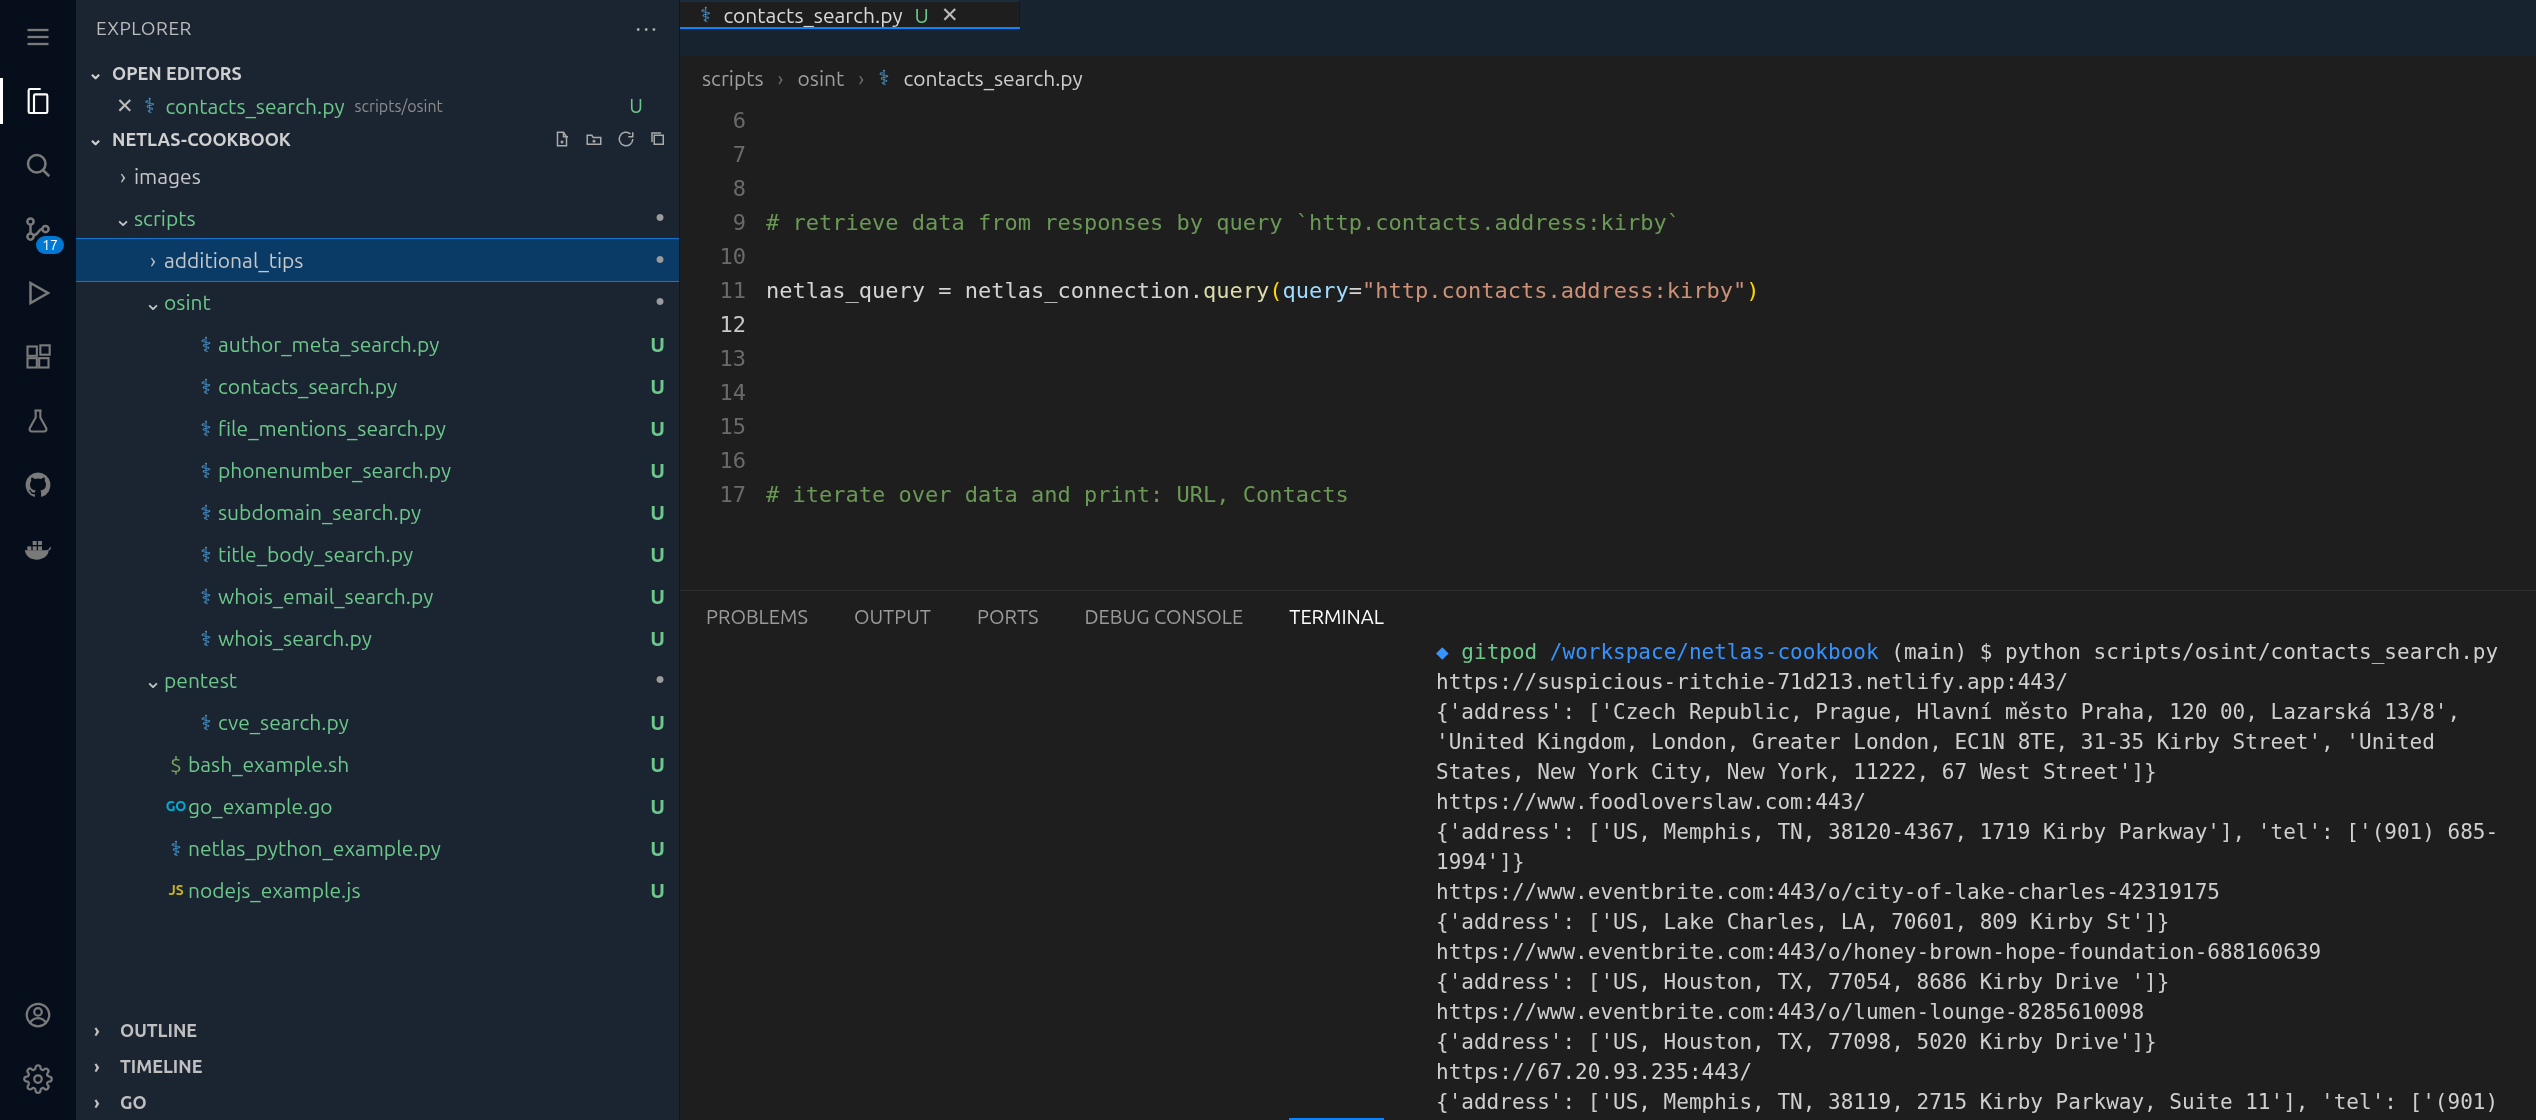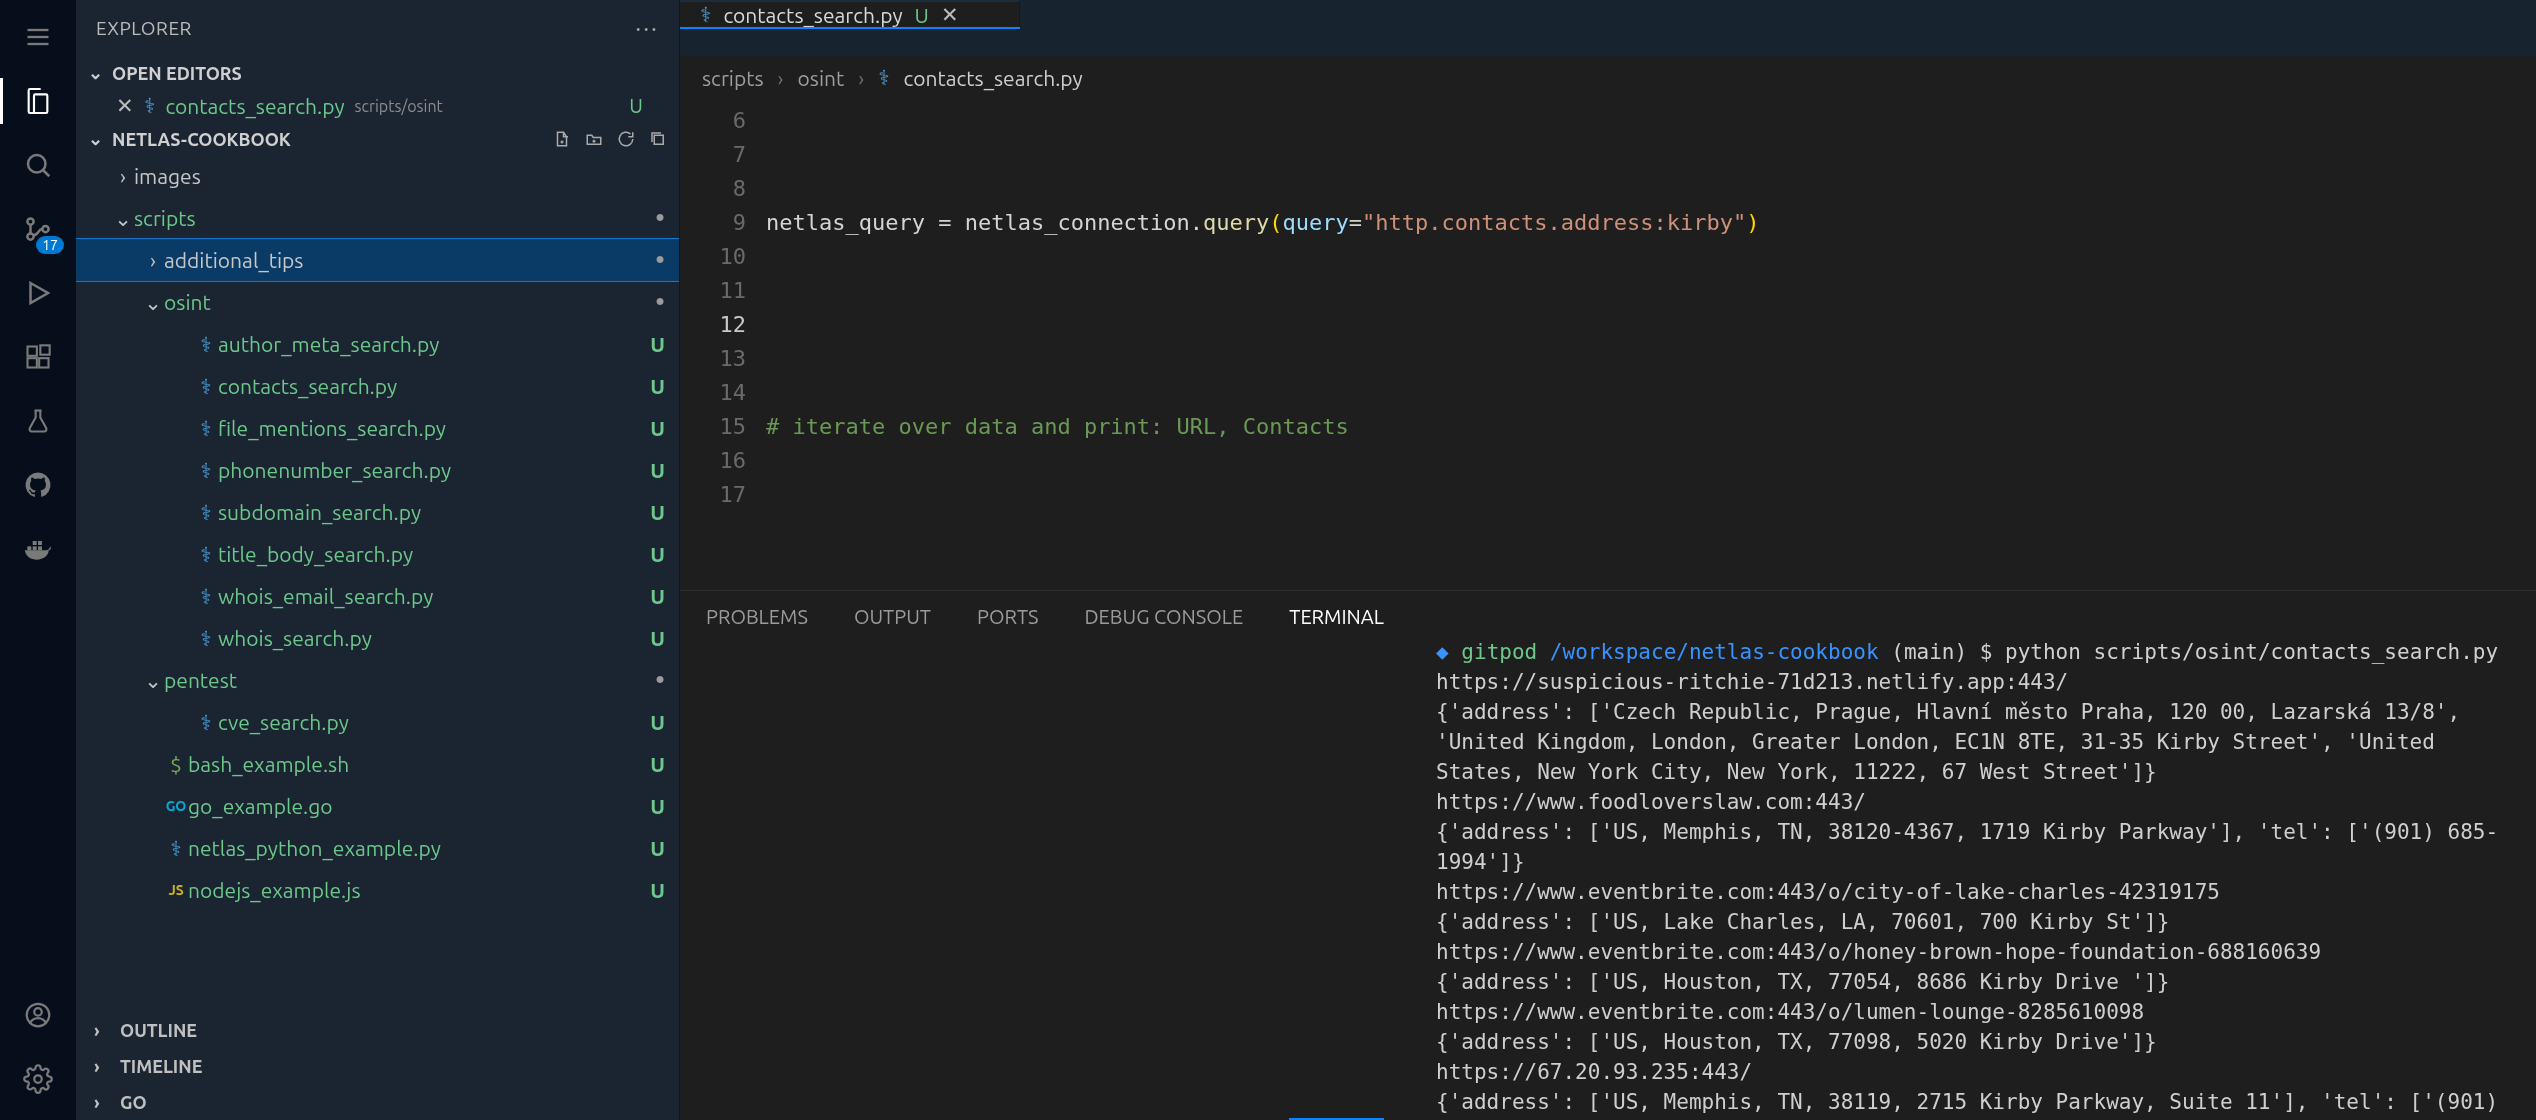--- a/index.html
+++ b/index.html
@@ -419,20 +419,21 @@
         <div>11</div>
         <div class="cur">12</div>
         <div>13</div>
         <div>14</div>
         <div>15</div>
         <div>16</div>
         <div>17</div>
       </div>
       <div class="code">
 <div> </div>
+<div><span class="tk-cm"># retrieve data from responses by query `http.contacts.address:kirby`</span></div>
 <div><span class="tk-id">netlas_query </span><span class="tk-op">=</span><span class="tk-id"> netlas_connection</span><span class="tk-op">.</span><span class="tk-fn">query</span><span class="tk-par">(</span><span class="tk-arg">query</span><span class="tk-op">=</span><span class="tk-str">"http.contacts.address:kirby"</span><span class="tk-par">)</span></div>
 <div> </div>
 <div> </div>
 <div><span class="tk-cm"># iterate over data and print: URL, Contacts</span></div>
 
 
 
 
 
       </div>
@@ -446,21 +447,21 @@
         <div class="panel-tab">DEBUG CONSOLE</div>
         <div class="panel-tab active">TERMINAL</div>
       </div>
       <div class="terminal">
 <span class="t-blue">◆ </span><span class="t-green">gitpod</span> <span class="t-path">/workspace/netlas-cookbook</span> <span class="t-dim">(main)</span> <span class="t-dim">$ python scripts/osint/contacts_search.py</span>
 <span>https://suspicious-ritchie-71d213.netlify.app:443/</span>
 <span>{'address': ['Czech Republic, Prague, Hlavní město Praha, 120 00, Lazarská 13/8', 'United Kingdom, London, Greater London, EC1N 8TE, 31-35 Kirby Street', 'United States, New York City, New York, 11222, 67 West Street']}</span>
 <span>https://www.foodloverslaw.com:443/</span>
 <span>{'address': ['US, Memphis, TN, 38120-4367, 1719 Kirby Parkway'], 'tel': ['(901) 685-1994']}</span>
 <span>https://www.eventbrite.com:443/o/city-of-lake-charles-42319175</span>
-<span>{'address': ['US, Lake Charles, LA, 70601, 700 Kirby St']}</span>
+<span>{'address': ['US, Lake Charles, LA, 70601, 809 Kirby St']}</span>
 <span>https://www.eventbrite.com:443/o/honey-brown-hope-foundation-688160639</span>
 <span>{'address': ['US, Houston, TX, 77054, 8686 Kirby Drive ']}</span>
 <span>https://www.eventbrite.com:443/o/lumen-lounge-8285610098</span>
 <span>{'address': ['US, Houston, TX, 77098, 5020 Kirby Drive']}</span>
 <span>https://67.20.93.235:443/</span>
 <span>{'address': ['US, Memphis, TN, 38119, 2715 Kirby Parkway, Suite 11'], 'tel': ['(901) 201-4555', '9012014555']}</span>
 <span>https://www.seabrookeyecenter.com:443/</span>
       </div>
     </div>
   </div>

